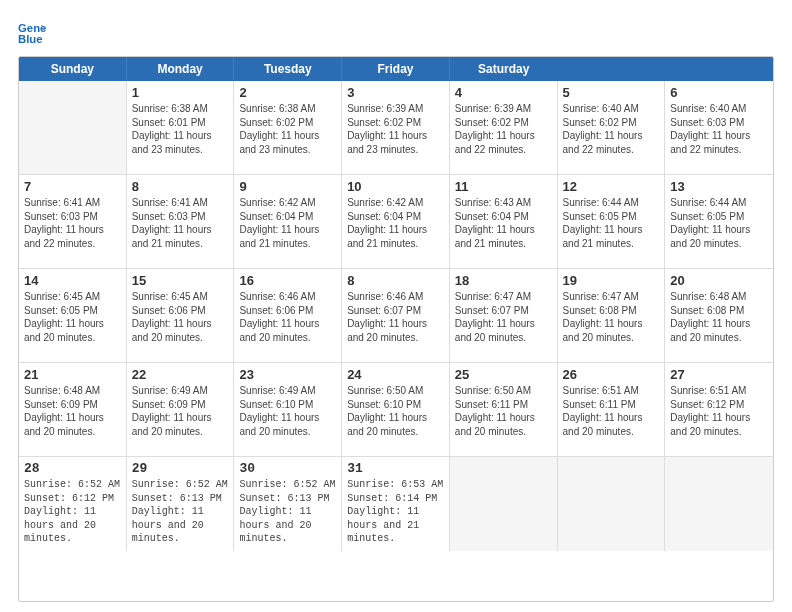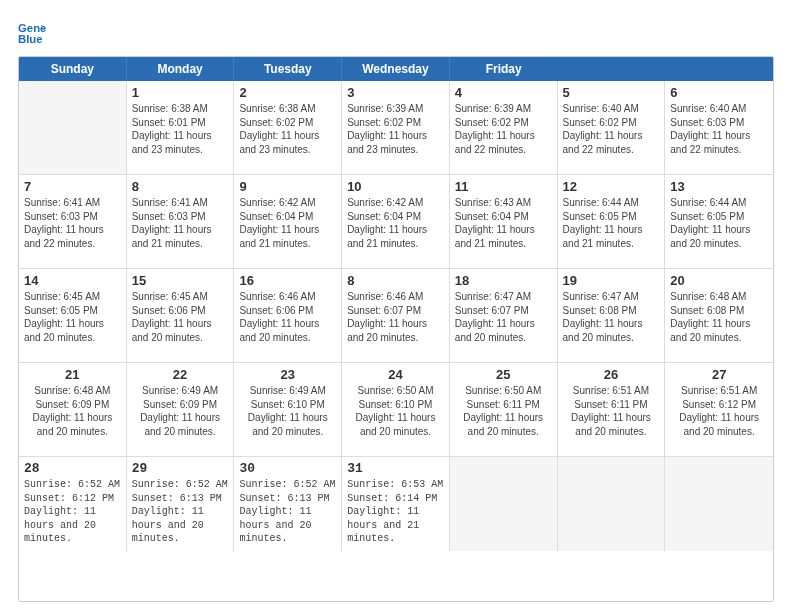--- a/index.html
+++ b/index.html
@@ -120,22 +120,22 @@
       <div class="month-title"></div>
       <div class="subtitle"></div>
     </div>
   </div>
 
   <div class="calendar">
     <div class="cal-header">
     <div class="cal-header-cell">Sunday</div>
         <div class="cal-header-cell">Monday</div>
         <div class="cal-header-cell">Tuesday</div>
-        <div class="cal-header-cell">Wednesday</div>
         <div class="cal-header-cell">Friday</div>
+        <div class="cal-header-cell">Saturday</div>
       </div>
     <div class="cal-body">
     <div class="cal-row" style="min-height: 94px;">
           <div class="cal-cell shaded"></div>
           <div class="cal-cell">
             <div class="day-num">1</div>
             <div class="cell-info">Sunrise: 6:38 AM<br>Sunset: 6:01 PM<br>Daylight: 11 hours and 23 minutes.</div>
           </div>
           <div class="cal-cell">
             <div class="day-num">2</div>
@@ -211,21 +211,21 @@
           </div>
           <div class="cal-cell">
             <div class="day-num">19</div>
             <div class="cell-info">Sunrise: 6:47 AM<br>Sunset: 6:08 PM<br>Daylight: 11 hours and 20 minutes.</div>
           </div>
           <div class="cal-cell">
             <div class="day-num">20</div>
             <div class="cell-info">Sunrise: 6:48 AM<br>Sunset: 6:08 PM<br>Daylight: 11 hours and 20 minutes.</div>
           </div>
         </div>
-        <div class="cal-row" style="min-height: 94px; text-align: center;">
+        <div class="cal-row" style="min-height: 94px;">
           <div class="cal-cell">
             <div class="day-num">21</div>
             <div class="cell-info">Sunrise: 6:48 AM<br>Sunset: 6:09 PM<br>Daylight: 11 hours and 20 minutes.</div>
           </div>
           <div class="cal-cell">
             <div class="day-num">22</div>
             <div class="cell-info">Sunrise: 6:49 AM<br>Sunset: 6:09 PM<br>Daylight: 11 hours and 20 minutes.</div>
           </div>
           <div class="cal-cell">
             <div class="day-num">23</div>

